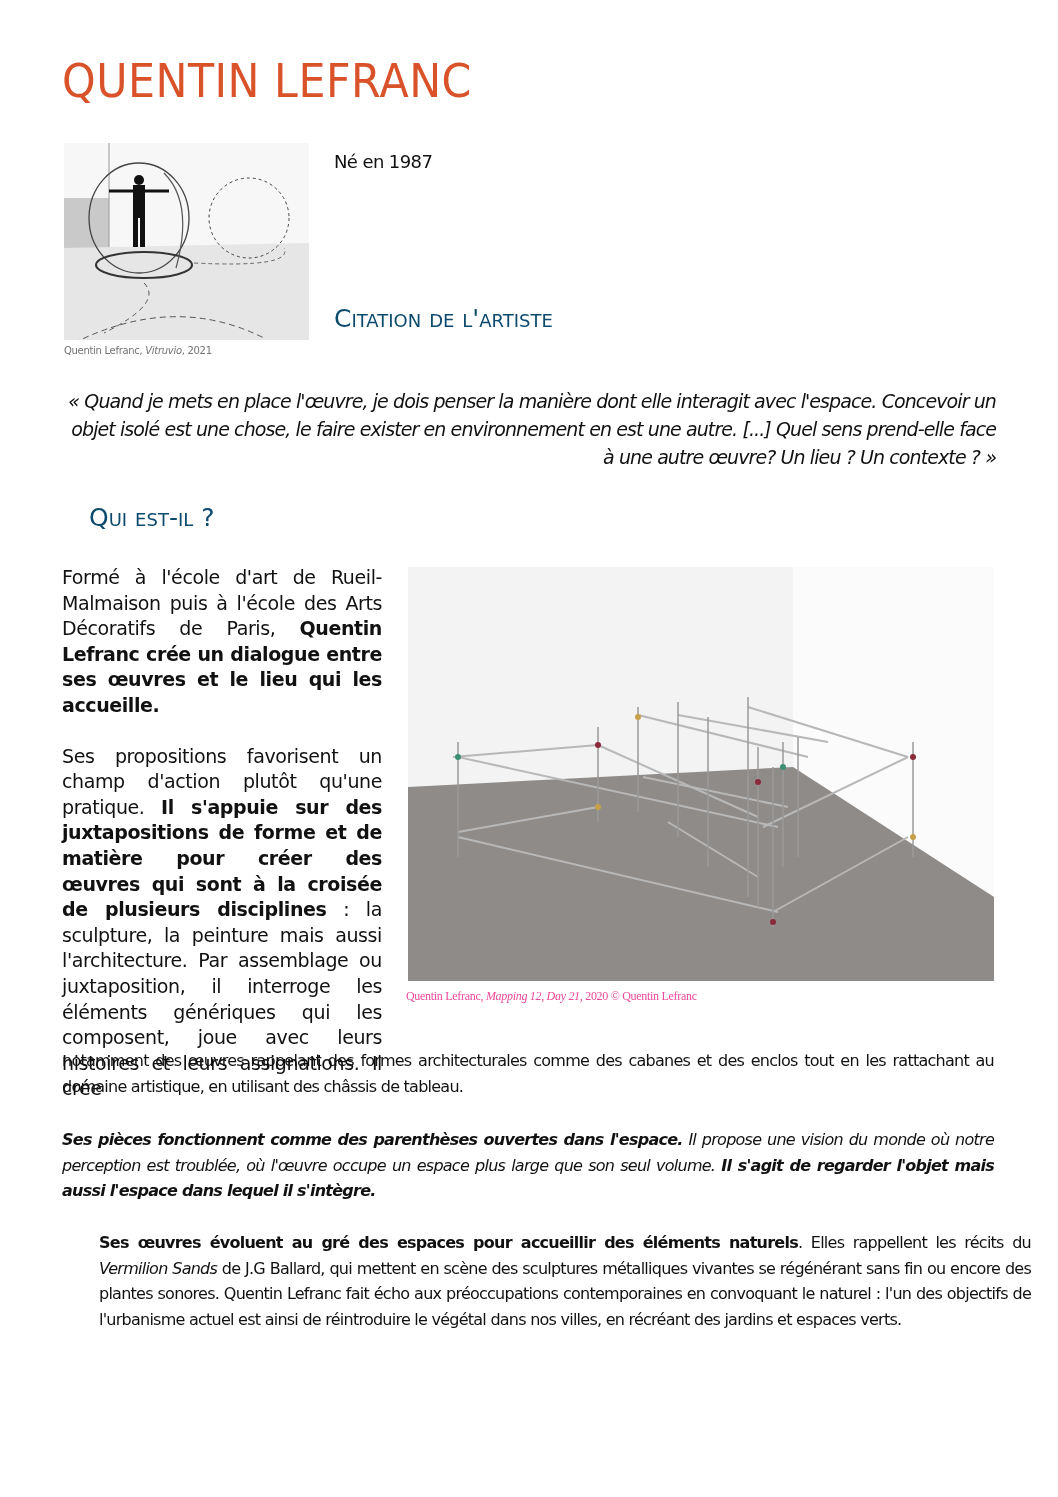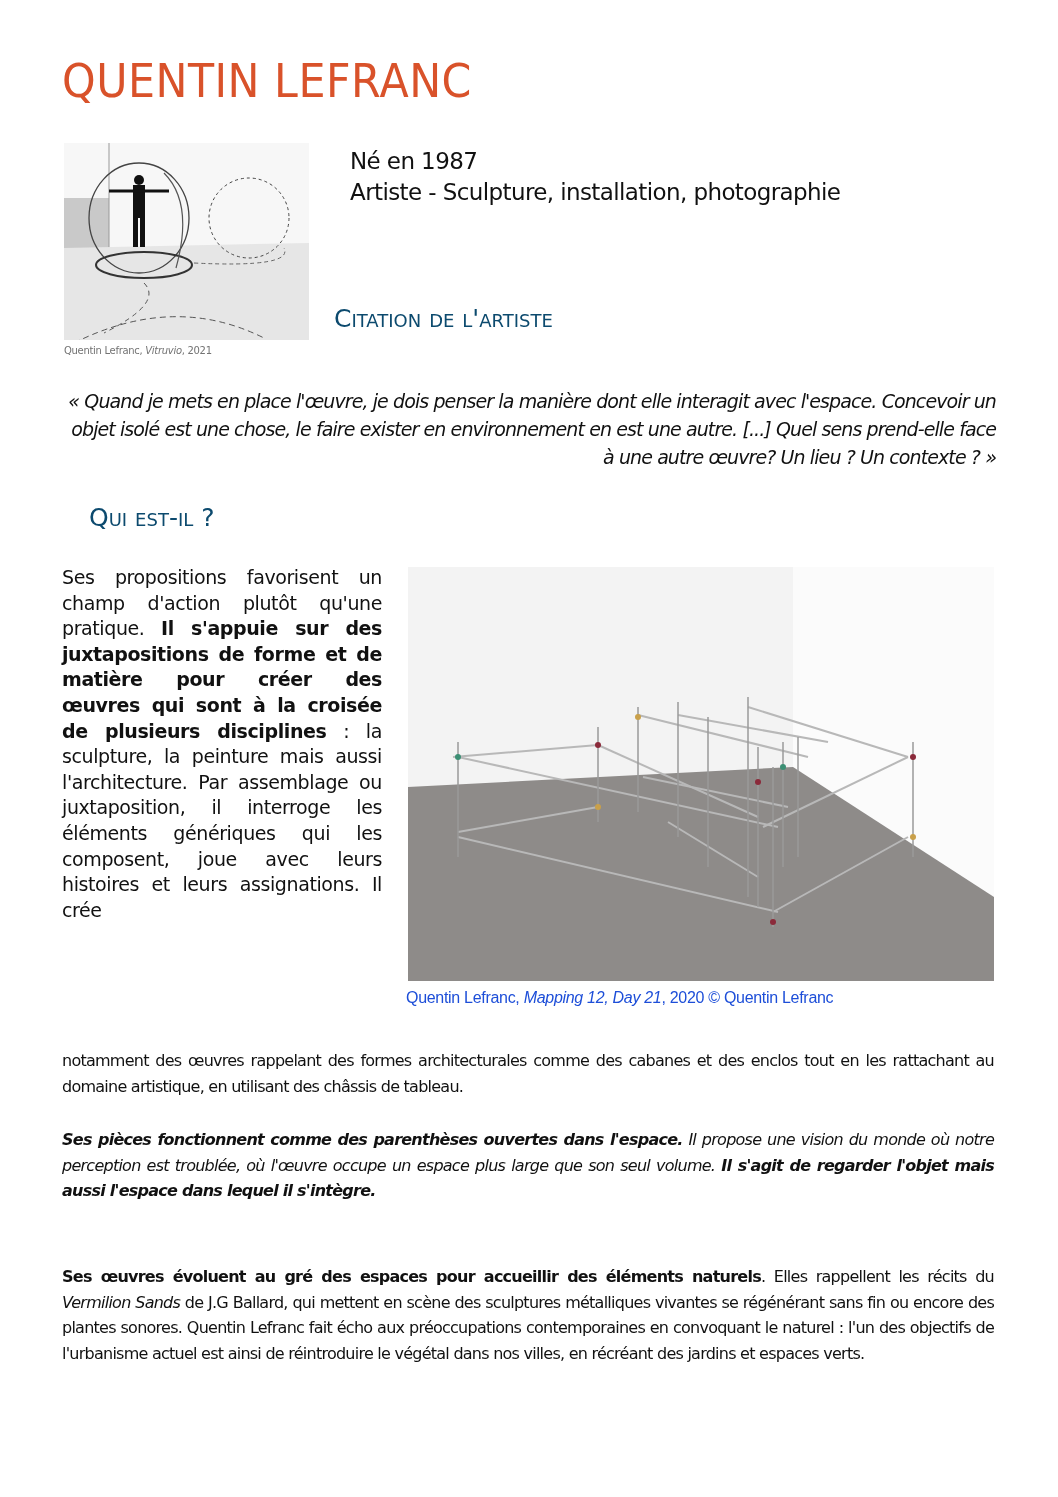--- a/index.html
+++ b/index.html
@@ -4,35 +4,35 @@
 <style>
   html, body { margin: 0; padding: 0; background: #ffffff; }
   body { width: 1058px; height: 1497px; position: relative; overflow: hidden;
          font-family: "Liberation Sans", "DejaVu Sans", sans-serif; color: #111; }
   .title { position: absolute; left: 62px; top: 58px; margin: 0;
            font-family: "DejaVu Sans", sans-serif; font-weight: normal;
            font-size: 46px; letter-spacing: 0.5px; color: #d9522a; line-height: 1; transform: scaleX(0.93); transform-origin: left; }
   .photo1 { position: absolute; left: 64px; top: 143px; width: 245px; height: 197px; }
   .cap1 { position: absolute; left: 64px; top: 345px; font-size: 10px; color: #737373; font-family: "DejaVu Sans", sans-serif; letter-spacing: -0.3px; }
   .cap1 i, .cap2 i { font-style: italic; }
-  .info { position: absolute; left: 334px; top: 146px; font-size: 23px; line-height: 31px; font-family: "DejaVu Sans", sans-serif; letter-spacing: -0.6px; margin-left: 16px; }
+  .info { position: absolute; left: 334px; top: 146px; font-size: 18px; line-height: 31px; font-family: "DejaVu Sans", sans-serif; letter-spacing: -0.6px; }
   .info div { white-space: nowrap; }
   .sect { position: absolute; color: #0c4a6e; font-family: "DejaVu Sans", sans-serif; font-variant: small-caps; font-size: 25px; letter-spacing: 0; margin: 0; font-weight: normal; }
   .sect1 { left: 334px; top: 304px; }
   .sect2 { left: 62px; top: 503px; margin-left: 27px; }
   .quote { position: absolute; left: 62px; top: 387px; width: 934px; font-style: italic; font-size: 19px; line-height: 28px; font-family: "DejaVu Sans", sans-serif; letter-spacing: -0.9px; margin: 0; text-align: right; }
   .col { position: absolute; left: 62px; top: 565px; width: 320px; font-size: 19px; line-height: 25.6px; font-family: "DejaVu Sans", sans-serif; text-align: justify; letter-spacing: -0.4px; }
   .col p { margin: 0 0 25px 0; }
   .full { position: absolute; left: 62px; width: 932px; font-size: 16px; line-height: 25.6px; font-family: "DejaVu Sans", sans-serif; text-align: justify; letter-spacing: -0.75px; margin: 0; }
   .full1 { top: 1048px; }
   .full2 { top: 1127px; font-style: italic; }
-  .full3 { top: 1264px; }
+  .full3 { top: 1230px; margin-left: 37px; }
   b { font-weight: bold; }
   .photo2 { position: absolute; left: 408px; top: 567px; width: 586px; height: 414px; }
-  .cap2 { position: absolute; left: 406px; top: 989px; font-size: 16px; color: #1d4ed8; font-family: Liberation Sans, sans-serif; letter-spacing: -0.3px; white-space: nowrap; }
+  .cap2 { position: absolute; left: 406px; top: 989px; font-size: 12px; color: #ec4899; font-family: Liberation Serif, serif; letter-spacing: -0.3px; white-space: nowrap; }
 </style>
 </head>
 <body>
 
 <h1 class="title">QUENTIN LEFRANC</h1>
 
 <svg class="photo1" viewBox="0 0 245 197" preserveAspectRatio="none">
   <rect x="0" y="0" width="245" height="197" fill="#ebebeb"></rect>
   <rect x="0" y="0" width="245" height="105" fill="#f7f7f7"></rect>
   <rect x="0" y="55" width="45" height="55" fill="#c9c9c9"></rect>
@@ -48,30 +48,30 @@
   <circle cx="75" cy="37" r="5" fill="#111"></circle>
   <rect x="69" y="42" width="12" height="33" fill="#111"></rect>
   <line x1="45" y1="48" x2="105" y2="48" stroke="#111" stroke-width="3"></line>
   <rect x="69" y="74" width="5" height="30" fill="#111"></rect>
   <rect x="76" y="74" width="5" height="30" fill="#111"></rect>
 </svg>
 <div class="cap1"><span>Quentin Lefranc, </span><i>Vitruvio</i><span>, 2021</span></div>
 
 <div class="info">
   <div>Né en 1987</div>
-  <div>Artiste - Sculpture, installation, photographie</div>
 </div>
 
 <h2 class="sect sect1">Citation de l'artiste</h2>
 
 <p class="quote">« Quand je mets en place l'œuvre, je dois penser la manière dont elle interagit avec l'espace. Concevoir un objet isolé est une chose, le faire exister en environnement en est une autre. [...] Quel sens prend-elle face à une autre œuvre?  Un lieu ? Un contexte ? »</p>
 
 <h2 class="sect sect2">Qui est-il ?</h2>
 
 <div class="col">
+  <p><span>Formé à l'école d'art de Rueil-Malmaison puis à l'école des Arts Décoratifs de Paris, </span><b>Quentin Lefranc crée un dialogue entre ses œuvres et le lieu qui les accueille.</b></p>
   <p><span>Ses propositions favorisent un champ d'action plutôt qu'une pratique. </span><b>Il s'appuie sur des juxtapositions de forme et de matière pour créer des œuvres qui sont à la croisée de plusieurs disciplines</b><span> : la sculpture, la peinture mais aussi l'architecture. Par assemblage ou juxtaposition, il interroge les éléments génériques qui les composent, joue avec leurs histoires et leurs assignations. Il crée</span></p>
 </div>
 
 <svg class="photo2" viewBox="0 0 586 414" preserveAspectRatio="none">
   <rect x="0" y="0" width="586" height="414" fill="#f3f3f3"></rect>
   <rect x="385" y="0" width="201" height="414" fill="#fbfbfb"></rect>
   <polygon points="0,220 385,200 586,330 586,414 0,414" fill="#8e8b89"></polygon>
   <g stroke="#b8b8b8" stroke-width="2" fill="none">
     <line x1="45" y1="190" x2="190" y2="178"></line>
     <line x1="50" y1="265" x2="190" y2="240"></line>

